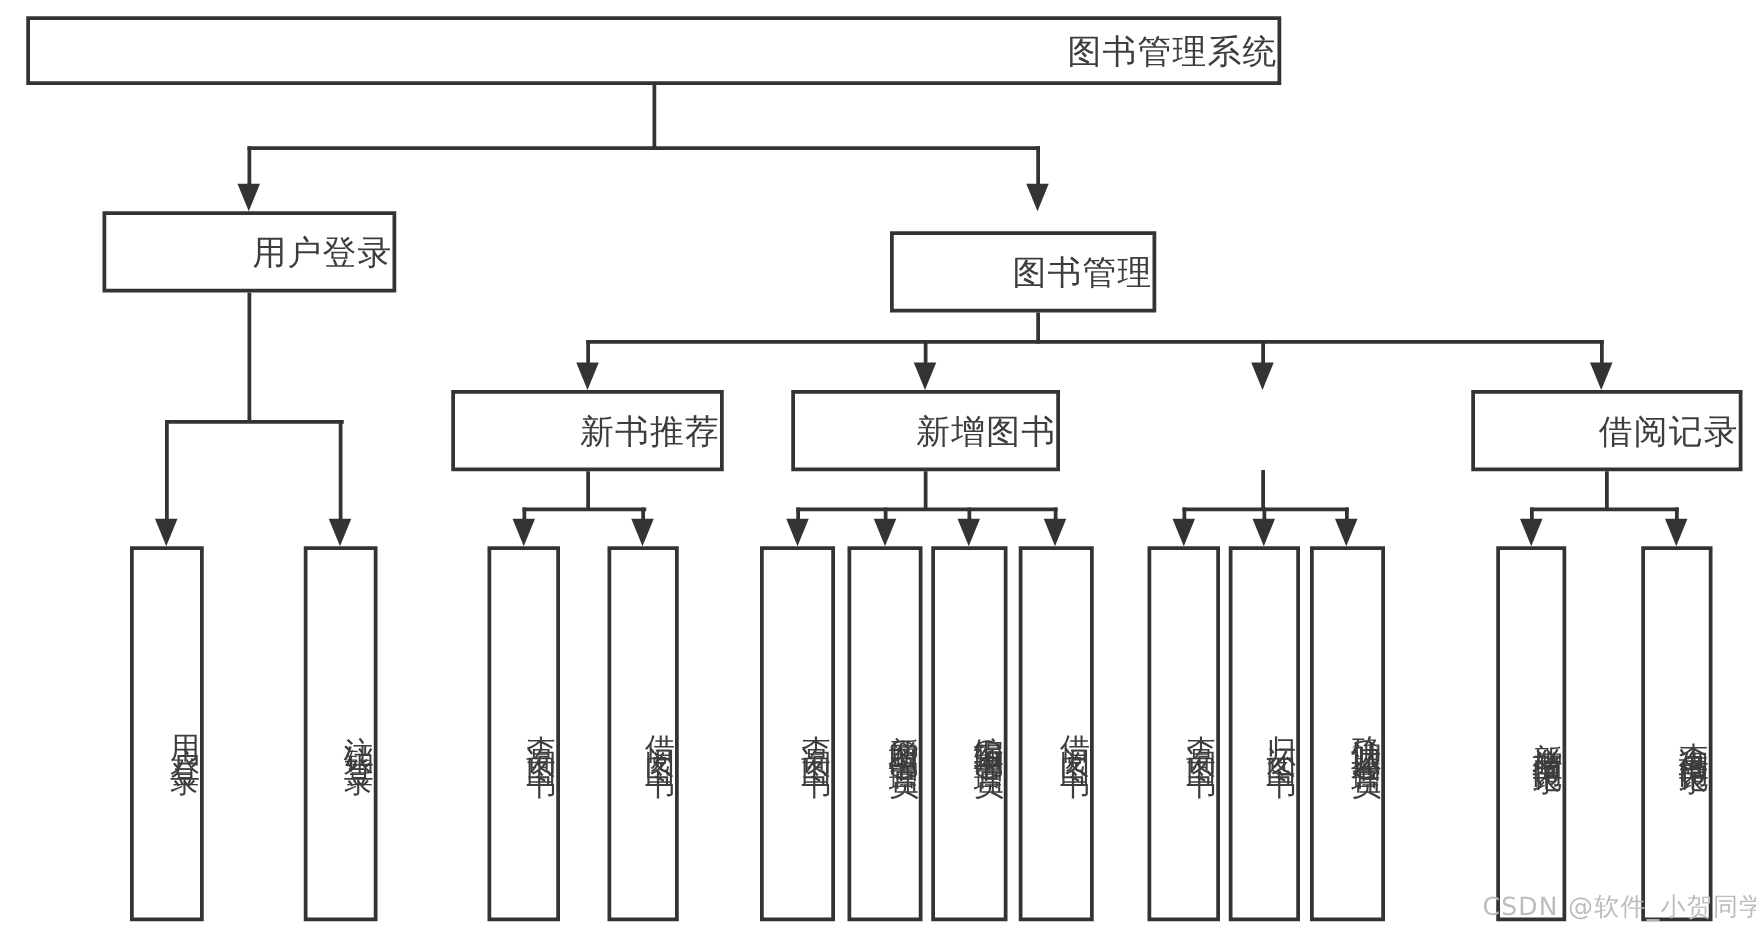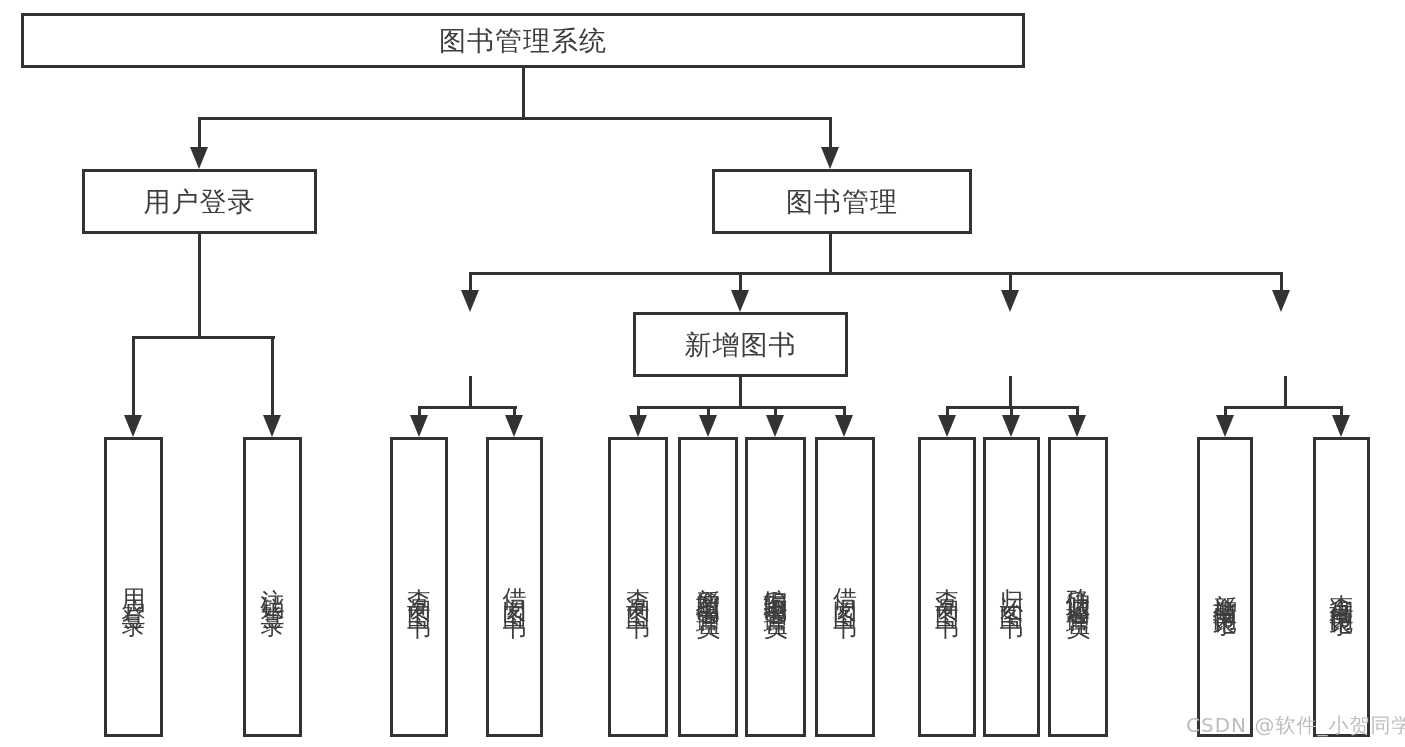--- a/index.html
+++ b/index.html
@@ -16,21 +16,21 @@
     font-family: "DejaVu Sans", "Liberation Sans", sans-serif;
   }
   
   .nbox {
     position: absolute;
     box-sizing: border-box;
     border: 3px solid #333333;
     background: #ffffff;
     display: flex;
     align-items: center;
-    justify-content: center;
+    justify-content: flex-end;
     color: #3d3d3d;
     font-size: 27px;
     letter-spacing: 1px;
     white-space: nowrap;
   }
   
   .vbox .vtext {
     writing-mode: vertical-rl;
     text-orientation: upright;
     font-size: 24px;
@@ -137,27 +137,33 @@
   <div class="vl" style="left:1340px;top:406px;height:12px"></div>
   <div class="arr" style="left:1332px;top:415px"></div>
 
   <div class="nbox" style="left:21px;top:13px;width:1004px;height:55px">
     <span>图书管理系统</span>
   </div>
 
   <div class="nbox" style="left:82px;top:169px;width:235px;height:65px">
     <span>用户登录</span>
   </div>
-  <div class="nbox" style="left:712px;top:169px;width:260px;height:65px">
+  <div class="nbox" style="left:712px;top:185px;width:213px;height:65px">
     <span>图书管理</span>
   </div>
 
+  <div class="nbox" style="left:361px;top:312px;width:218px;height:65px">
+    <span>新书推荐</span>
+  </div>
   <div class="nbox" style="left:633px;top:312px;width:215px;height:65px">
     <span>新增图书</span>
   </div>
+  <div class="nbox" style="left:1177px;top:312px;width:217px;height:65px">
+    <span>借阅记录</span>
+  </div>
 
   <div class="nbox vbox" style="left:104px;top:437px;width:59px;height:300px">
     <span class="vtext">用户登录</span>
   </div>
   <div class="nbox vbox" style="left:243px;top:437px;width:59px;height:300px">
     <span class="vtext">注销登录</span>
   </div>
 
   <div class="nbox vbox" style="left:390px;top:437px;width:58px;height:300px">
     <span class="vtext">查询图书</span>

